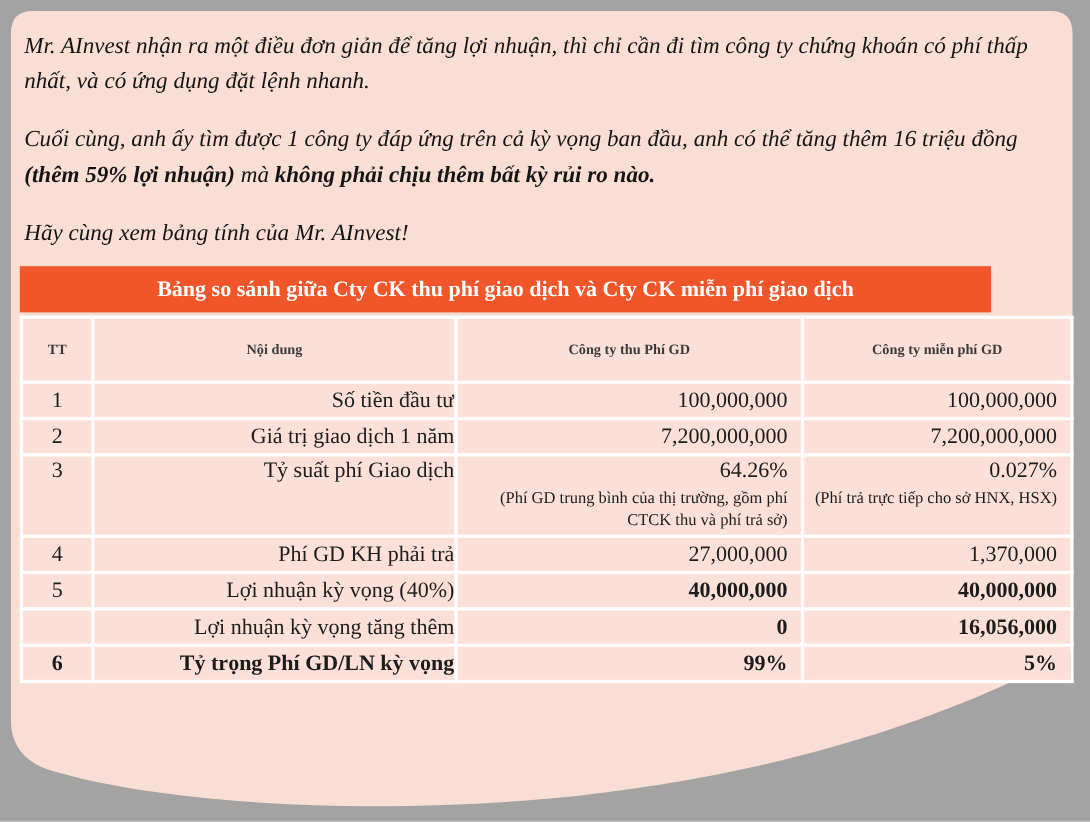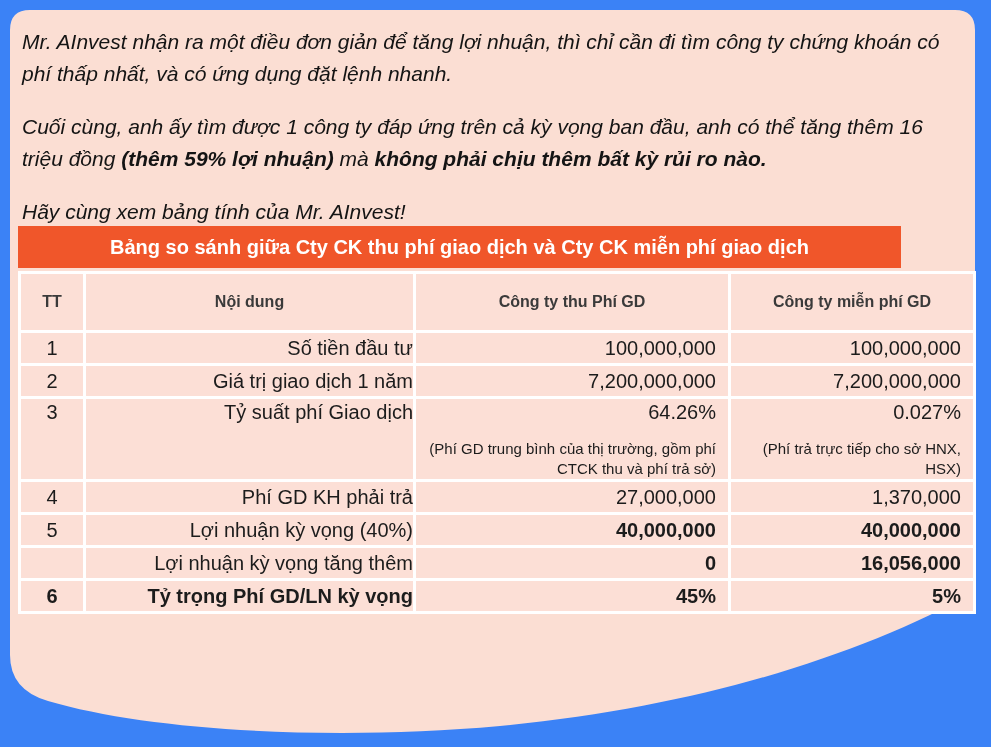--- a/index.html
+++ b/index.html
@@ -1,38 +1,38 @@
 <!DOCTYPE html>
 <html><head>
 <meta charset="utf-8">
 <style>
   html,body{margin:0;padding:0;background:#ffffff;}
-  .page{position:relative;width:991px;height:747px;background:#3b82f6;overflow:hidden;
-        font-family:Liberation Sans, sans-serif;color:#1c1c1c;}
+  .page{position:relative;width:991px;height:747px;background:#a3a3a3;overflow:hidden;
+        font-family:Liberation Serif, serif;color:#1c1c1c;}
   .bg{position:absolute;left:0;top:0;width:991px;height:747px;}
 
   
   .intro{position:absolute;left:22px;top:26px;width:933px;}
   .intro p{margin:0 0 21px 0;font-style:italic;font-size:21px;line-height:1.52;color:#141414;}
   .intro p b{font-weight:bold;}
 
   
-  .tablewrap{position:absolute;left:18px;top:226px;width:883px;}
+  .tablewrap{position:absolute;left:18px;top:242px;width:883px;}
   .tbl-title{height:42px;line-height:42px;text-align:center;background:#f0562a;color:#ffffff;
              font-weight:bold;font-size:20px;margin-bottom:3px;}
   table{border-collapse:collapse;table-layout:fixed;width:955px;font-size:20px;}
   td,th{background:#fcdfd6;border:3px solid #ffffff;vertical-align:middle;overflow:hidden;}
-  th{font-weight:bold;color:#3a3a3a;font-size:16px;height:54px;text-align:center;}
+  th{font-weight:bold;color:#3a3a3a;font-size:13px;height:54px;text-align:center;}
   td{height:28px;padding:1px 0;}
   tr.tall td{height:68px;vertical-align:top;padding-top:2px;}
   .tt{text-align:center;}
   .lbl{text-align:right;padding-left:14px;}
   .val{text-align:right;padding-right:12px;}
   .bold{font-weight:bold;margin-left:27px;}
-  .note{font-size:15px;line-height:1.3;text-align:right;color:#1c1c1c;margin-top:15px;}
+  .note{font-size:15px;line-height:1.3;text-align:right;color:#1c1c1c;margin-top:4px;}
 </style>
 </head>
 <body>
 
 <div class="page">
 
   <svg class="bg" viewBox="0 0 991 747" xmlns="http://www.w3.org/2000/svg" aria-hidden="true">
     <path d="M 30,10 L 955,10 Q 975,10 975,30 L 975,592
              C 860,655 700,707 500,726
              C 330,741 150,731 48,701
@@ -108,20 +108,20 @@
       <tr>
         <td class="tt"></td>
         <td class="lbl">Lợi nhuận kỳ vọng tăng thêm</td>
         <td class="val bold">0</td>
         <td class="val bold">16,056,000</td>
       </tr>
 
       <tr>
         <td class="tt bold">6</td>
         <td class="lbl bold">Tỷ trọng Phí GD/LN kỳ vọng</td>
-        <td class="val bold">45%</td>
+        <td class="val bold">99%</td>
         <td class="val bold">5%</td>
       </tr>
     </tbody>
       </table>
   </div>
 
 </div>
 
 </body></html>

